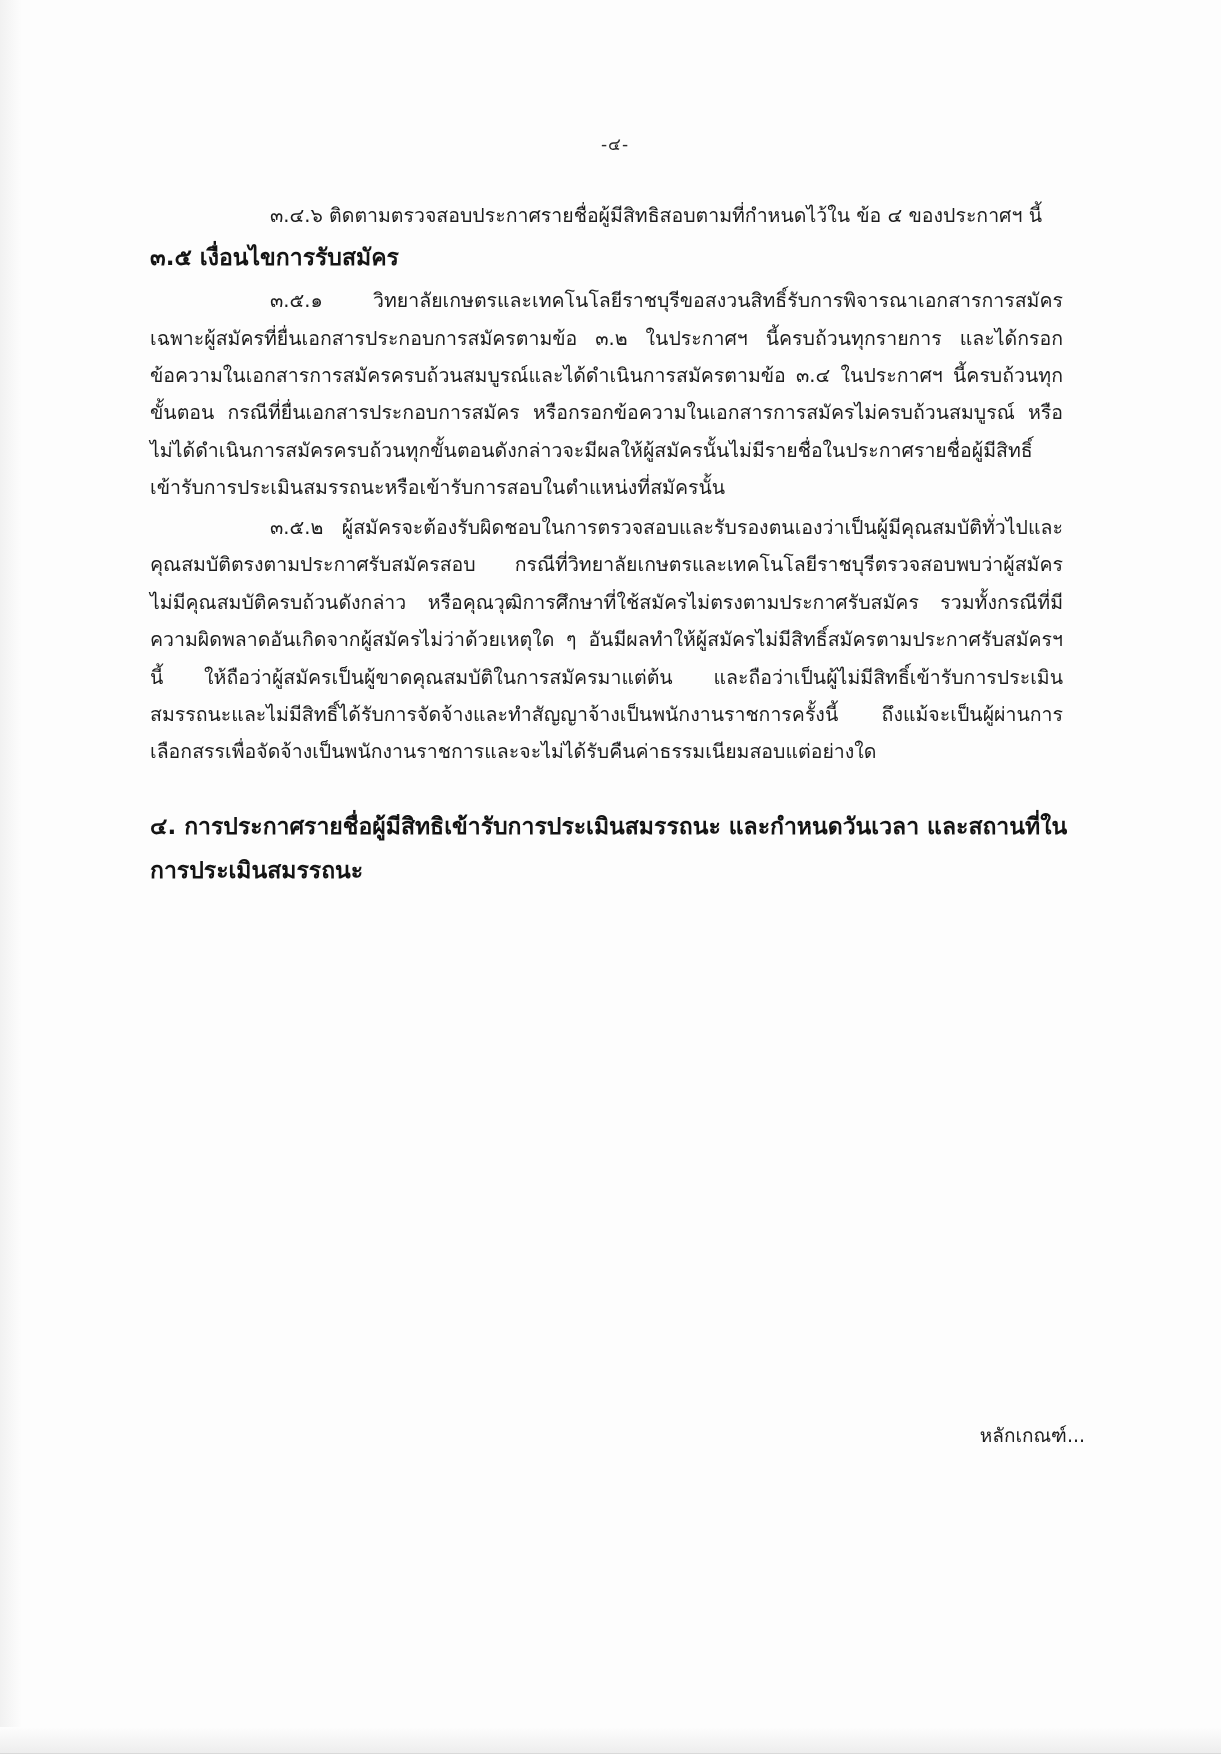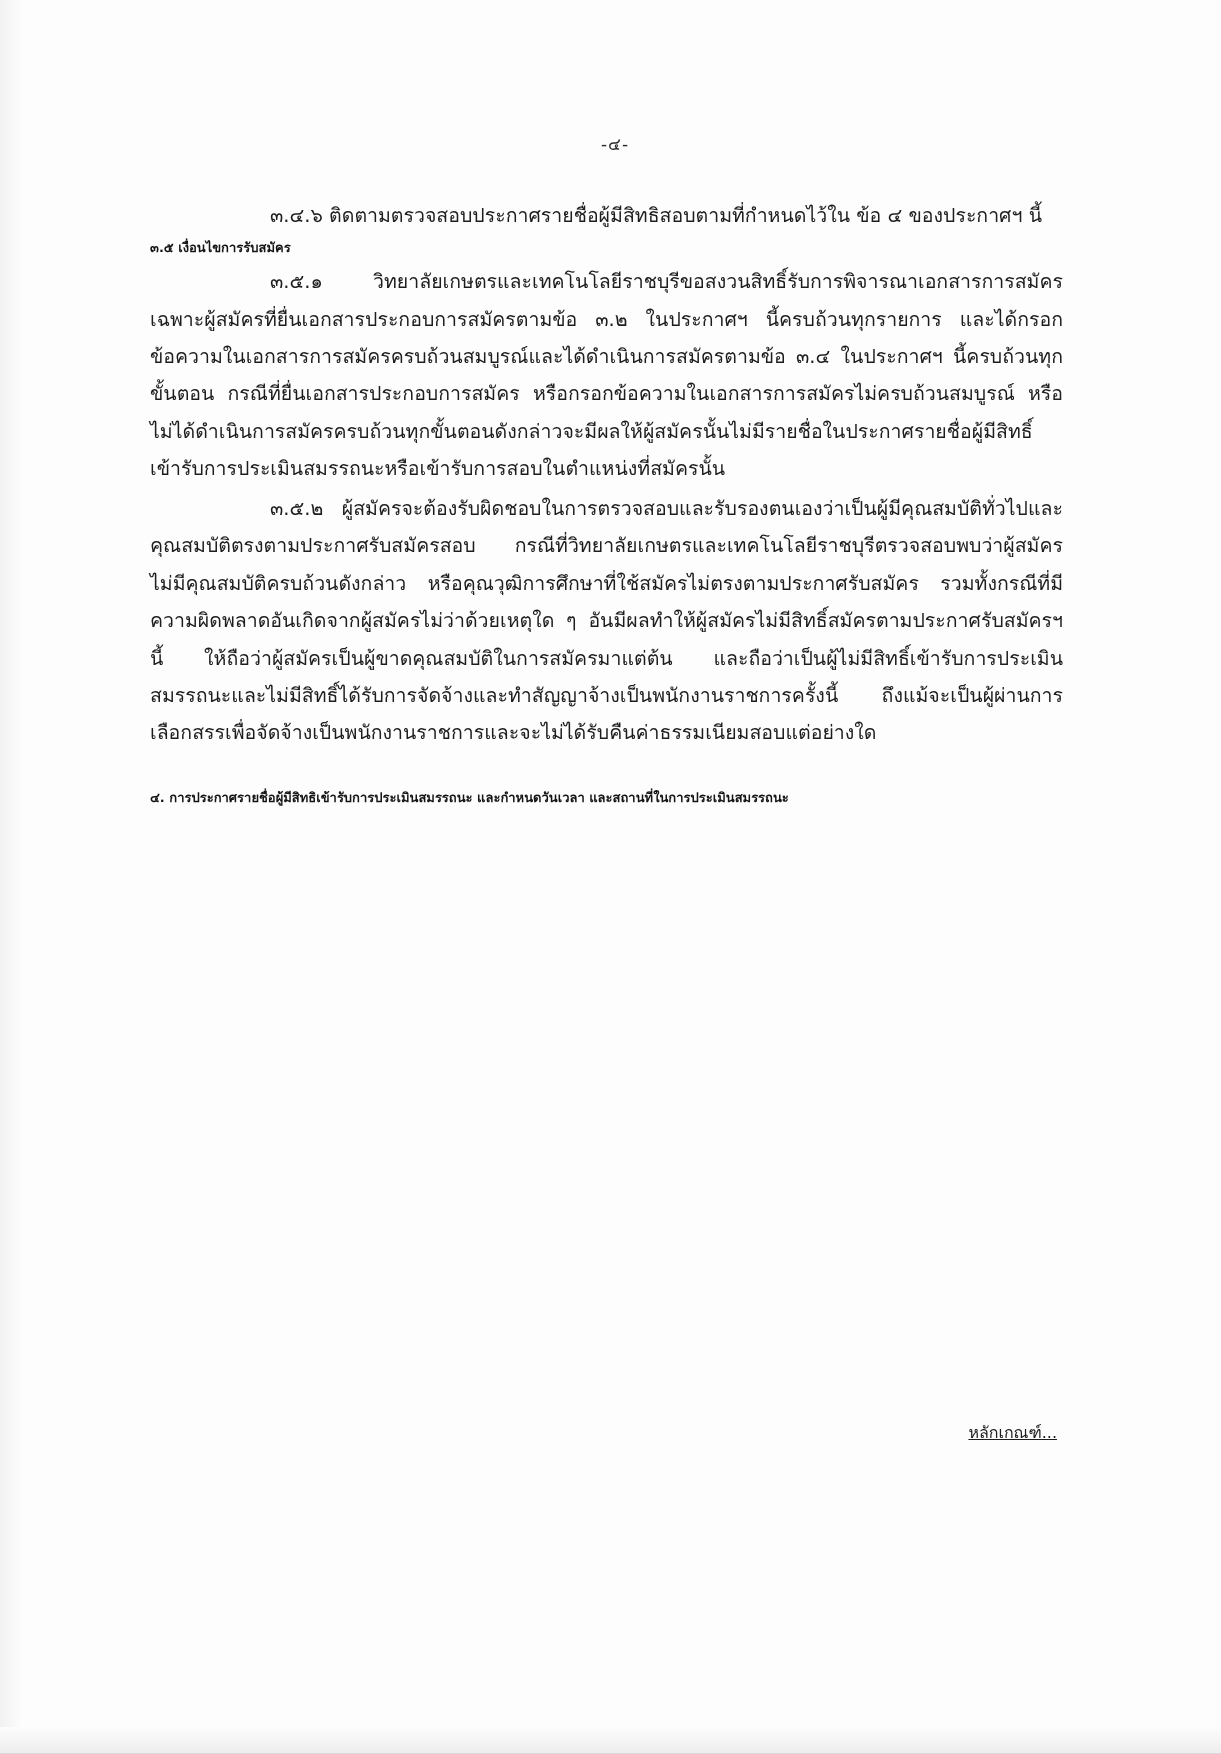--- a/index.html
+++ b/index.html
@@ -51,39 +51,38 @@
     font-size: 19.5px;
     line-height: 1.92;
     text-align: justify;
     text-justify: inter-word;
     color: #1d1d1d;
   }
   .indent-lg {
     text-indent: 120px;
   }
   .heading {
-    font-size: 13px;
+    font-size: 23px;
     font-weight: bold;
     line-height: 1.9;
     margin: 0;
     color: #141414;
   }
   .section-gap {
     height: 32px;
   }
   .heading-block {
     margin-bottom: 2px;
   }
   .footer-note {
     position: absolute;
-    right: 164px;
+    right: 136px;
     top: 1420px;
-    font-size: 16px;
+    font-size: 19px;
     color: #1d1d1d;
-    text-decoration: underline;
   }
 </style>
 </head>
 <body>
 
 <div class="page">
   <div class="page-edge-left"></div>
   <div class="page-edge-bottom"></div>
 
   <div class="content">

